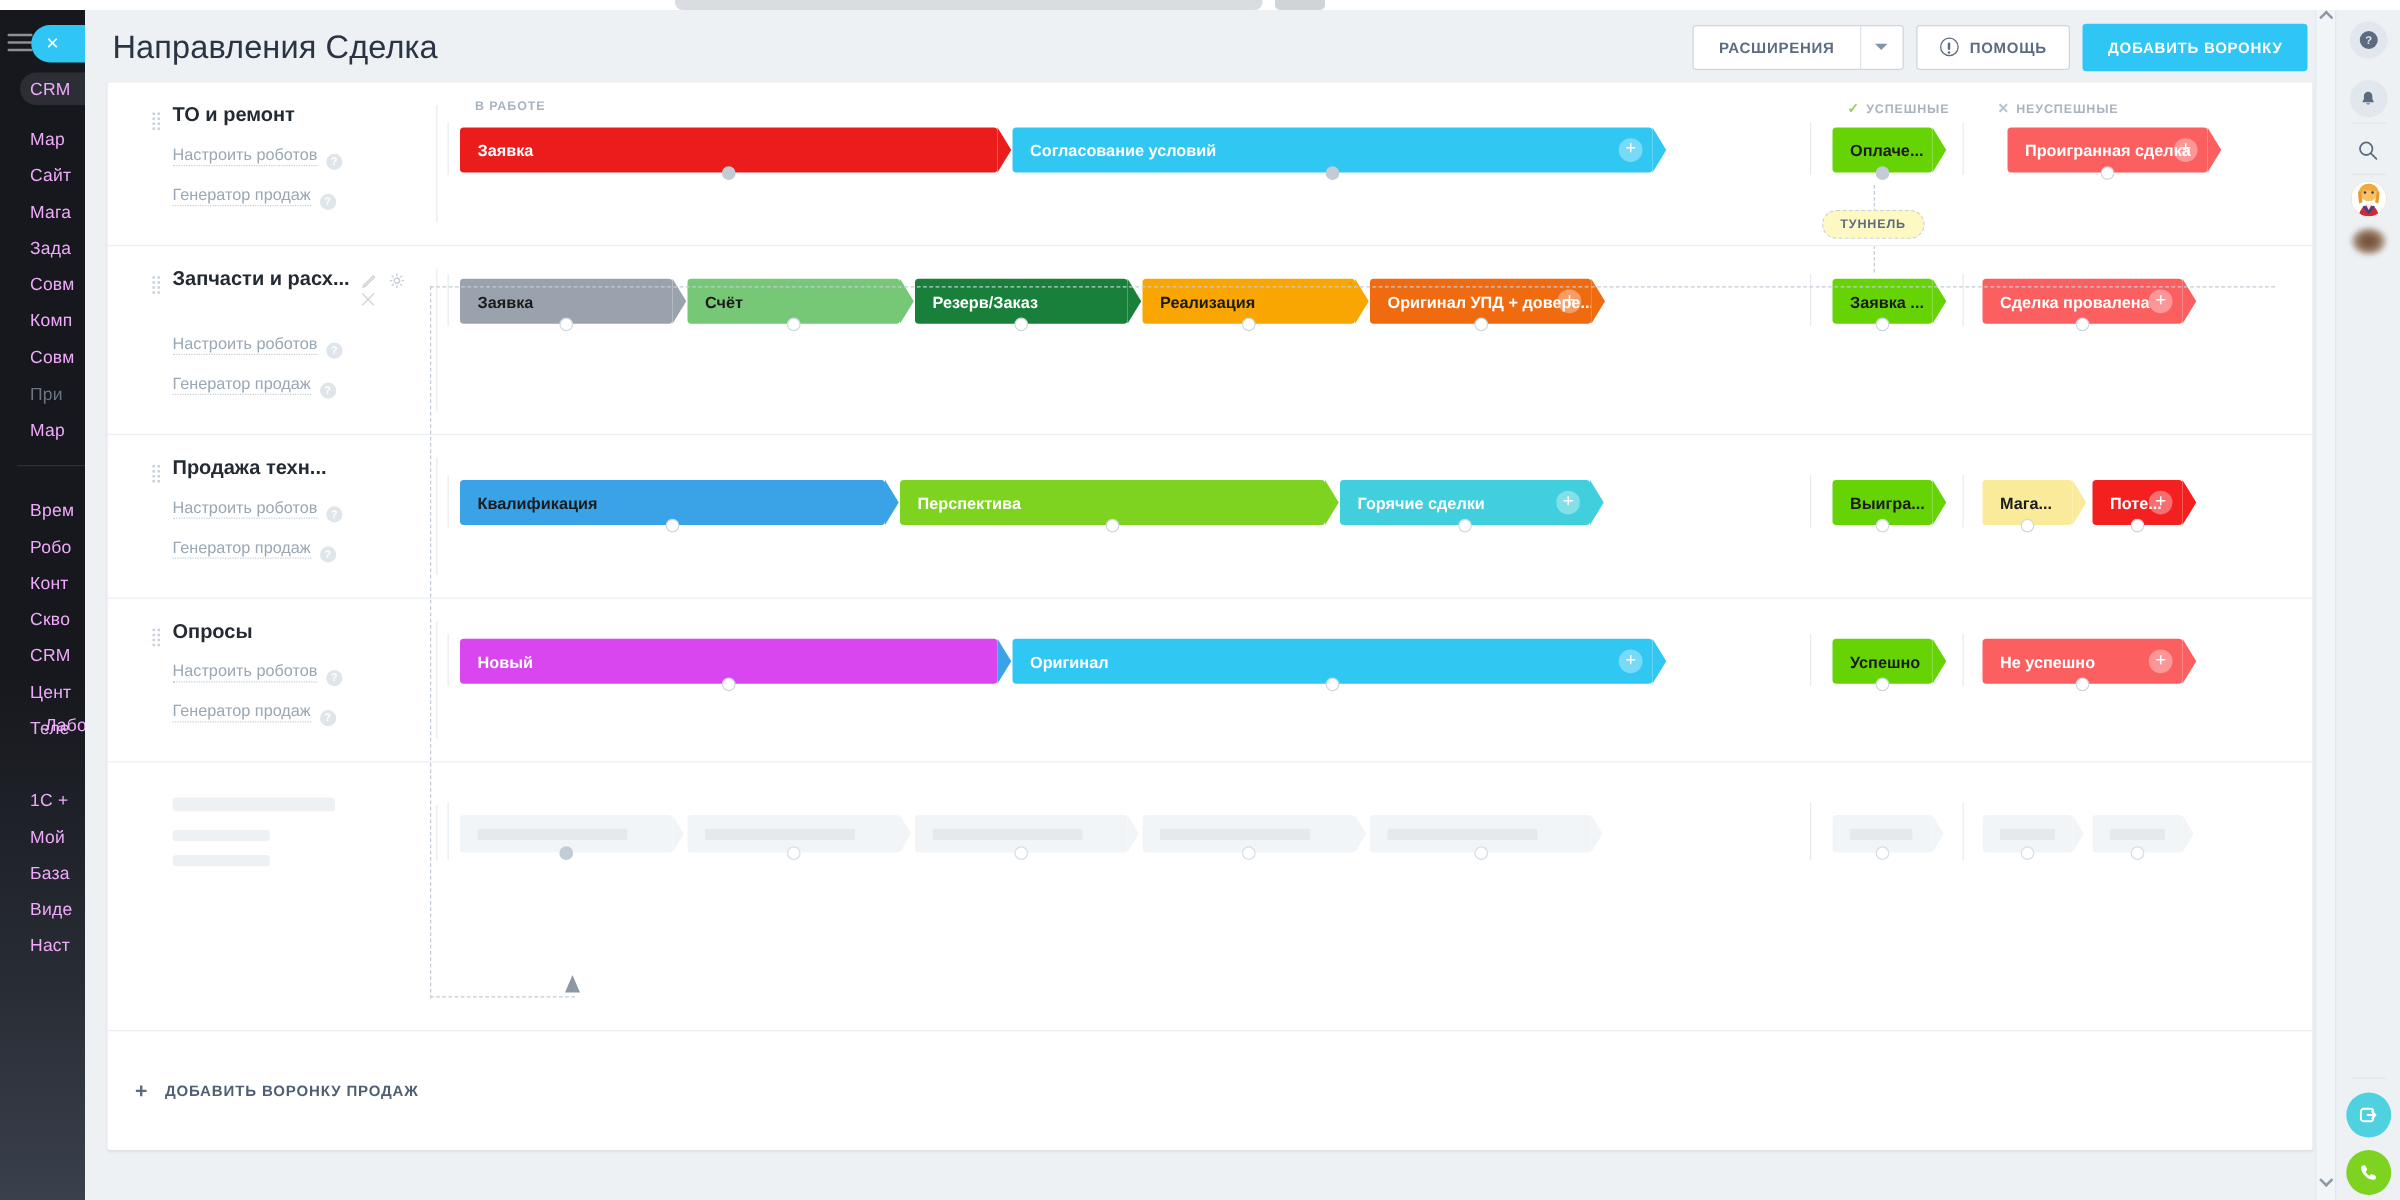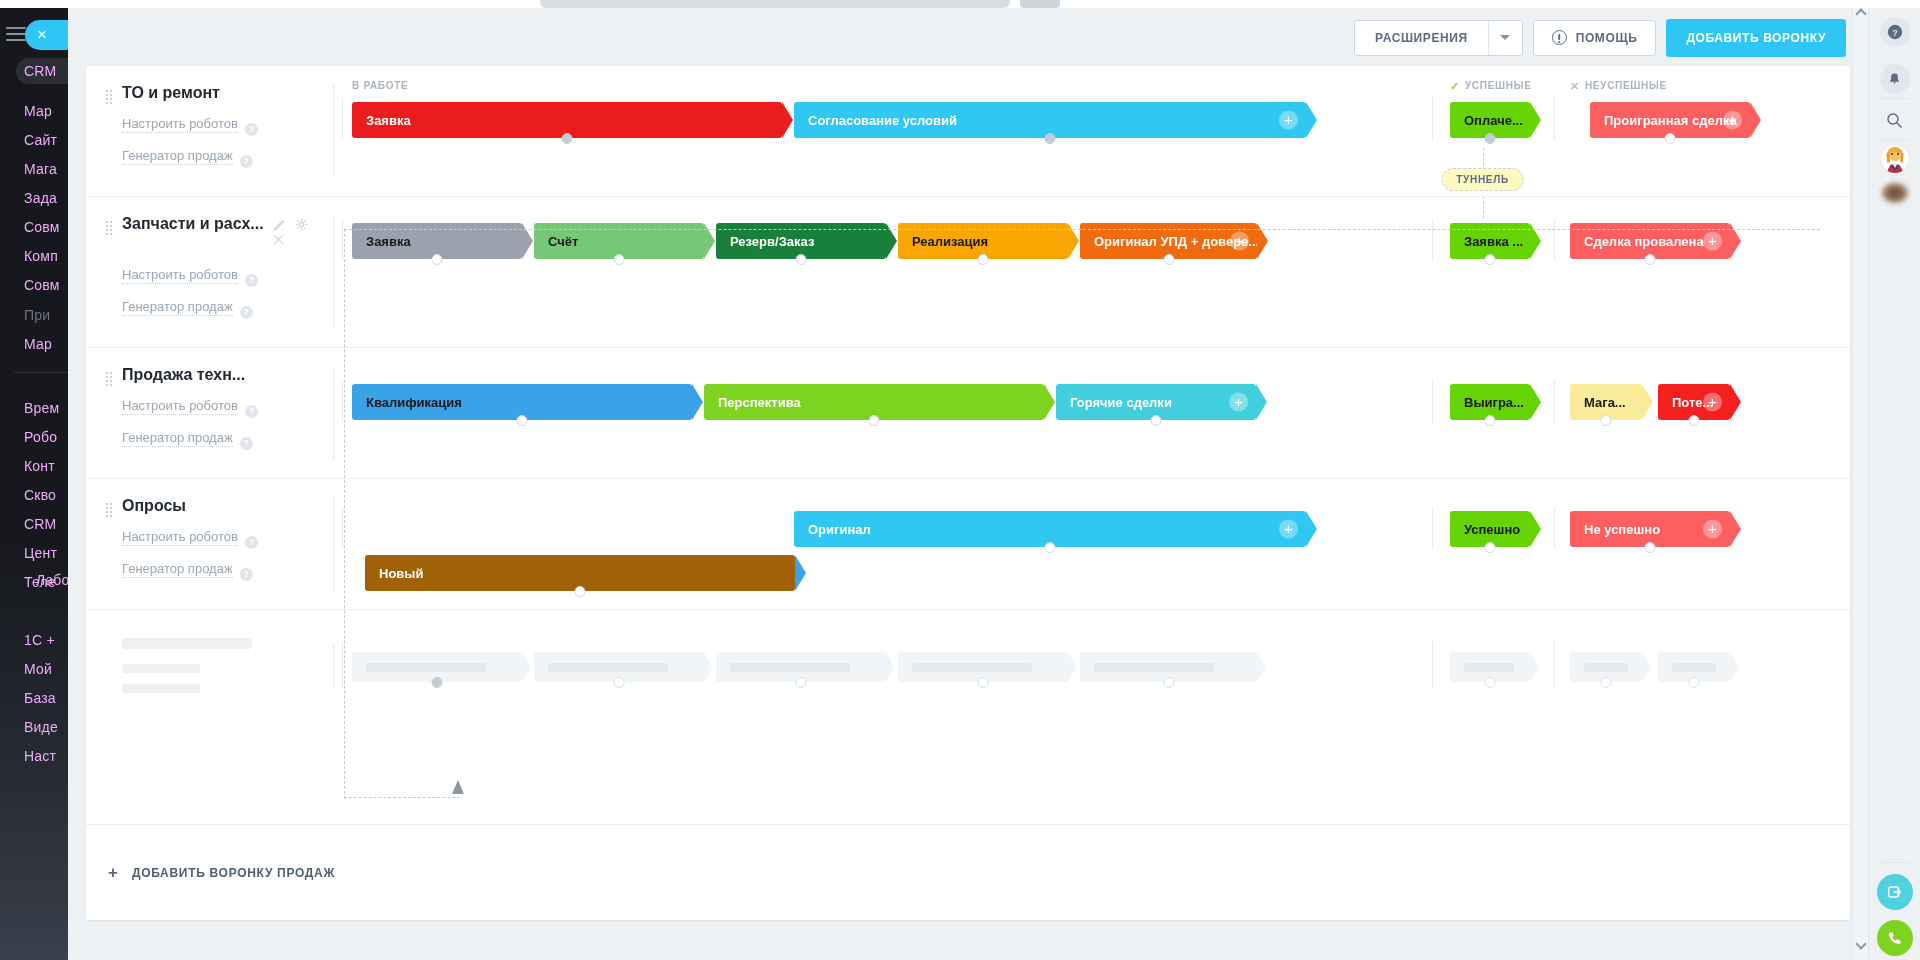--- a/index.html
+++ b/index.html
@@ -95,21 +95,21 @@
   
   #card {
     position:absolute; left:18px; top:66px; right:70px; bottom:40px;
     background:#fff; border-radius:2px;
     box-shadow:0 1px 2px rgba(40,60,90,.09);
     overflow:hidden;
   }
 
   .funnel-row { position:relative; height:auto; }
   .funnel-row + .funnel-row .row-inner { border-top:1px solid #eceff2; }
-  .row-inner { display:flex; position:relative; }
+  .row-inner { display:flex; position:relative;padding-left:16px; }
 
   
   .row-meta {
     width:248px; flex:none; padding:18px 0 16px 20px; position:relative;
   }
   .drag-dots {
     position:absolute; left:20px; top:24px; width:6px; height:14px;
     display:grid; grid-template-columns:2px 2px; gap:2px 2px; align-content:start;
   }
   .drag-dots i { width:2px; height:2px; background:#c9d2dc; display:block; }
@@ -135,21 +135,21 @@
     position:absolute; right:0; top:18px; bottom:18px; width:1px; background:#e7ebee;
   }
 
   
   .row-stages { flex:1; position:relative; padding:16px 0 14px 8px; min-height:86px; }
 
   .col-headers {
     position:absolute; left:8px; right:0; top:-14px; height:20px;
     font-size:10px; font-weight:bold; letter-spacing:.7px; color:#a9b4c0;
   }
-  .hdr { position:absolute; top:0; white-space:nowrap; display:flex; align-items:flex-start; gap:5px;}
+  .hdr { position:absolute; top:0; white-space:nowrap; display:flex; align-items:flex-end; gap:5px;margin-left:12px;}
   .hdr .tick { color:#9ec85c; font-weight:bold; font-size:11px;}
   .hdr .cross { color:#b9c3cd; font-weight:bold; font-size:11px;}
 
   .stage-strip { position:relative; height:46px; }
 
   .stage {
     position:absolute; top:0; height:36px; border-radius:3px;
     display:flex; align-items:center; color:#fff; font-size:13px; font-weight:bold;
     padding-left:14px; white-space:nowrap; overflow:visible; cursor:pointer;
   }
@@ -309,20 +309,21 @@
       <div class="rail-item" style="top: 690px;">База</div>
       <div class="rail-item" style="top: 719px;">Виде</div>
       <div class="rail-item" style="top: 748px;">Наст</div>
       <div class="rail-sep" style="top: 372px;"></div>
     </div>
 </div>
 
 <div id="app">
 
   <div id="topbar">
+    <div id="page-title">Направления Сделка</div>
     <div id="topbar-actions">
       <div class="btn-outline">
         <div class="btn-split-main">РАСШИРЕНИЯ</div>
         <div class="btn-split-arrow">
           <span class="caret-down"></span>
         </div>
       </div>
       <div class="btn-outline btn-help">
         <span class="ico-excl"></span>
         <span>ПОМОЩЬ</span>
@@ -601,21 +602,21 @@
                   <span class="ico-q">?</span>
                 </div>
               </div>
               <div class="meta-divider"></div>
             </div>
             <div class="row-stages" style="padding-top: 32px;">
               <div class="stage-strip">
                 <div class="vdiv" style="left: 0px; top: -4px;"></div>
                 <div class="vdiv" style="left: 1090px; top: -4px;"></div>
                 <div class="vdiv" style="left: 1212px; top: -4px;"></div>
-                <div class="stage" style="left: 23px; width: 430px; background: #a16207; color: rgb(255, 255, 255); margin-top: 44px;">
+                <div class="stage" style="left: 10px; width: 430px; background: #d946ef; color: rgb(255, 255, 255);">
                   <span>Новый</span>
                   <span class="tip" style="color: rgb(58, 163, 232);"></span>
                   <span class="dot"></span>
                 </div>
                 <div class="stage" style="left: 452px; width: 512px; background: rgb(48, 199, 243); color: rgb(255, 255, 255);">
                   <span>Оригинал</span>
                   <span class="tip" style="color: rgb(48, 199, 243);"></span>
                   <span class="dot"></span>
                   <span class="plus">+</span>
                 </div>

